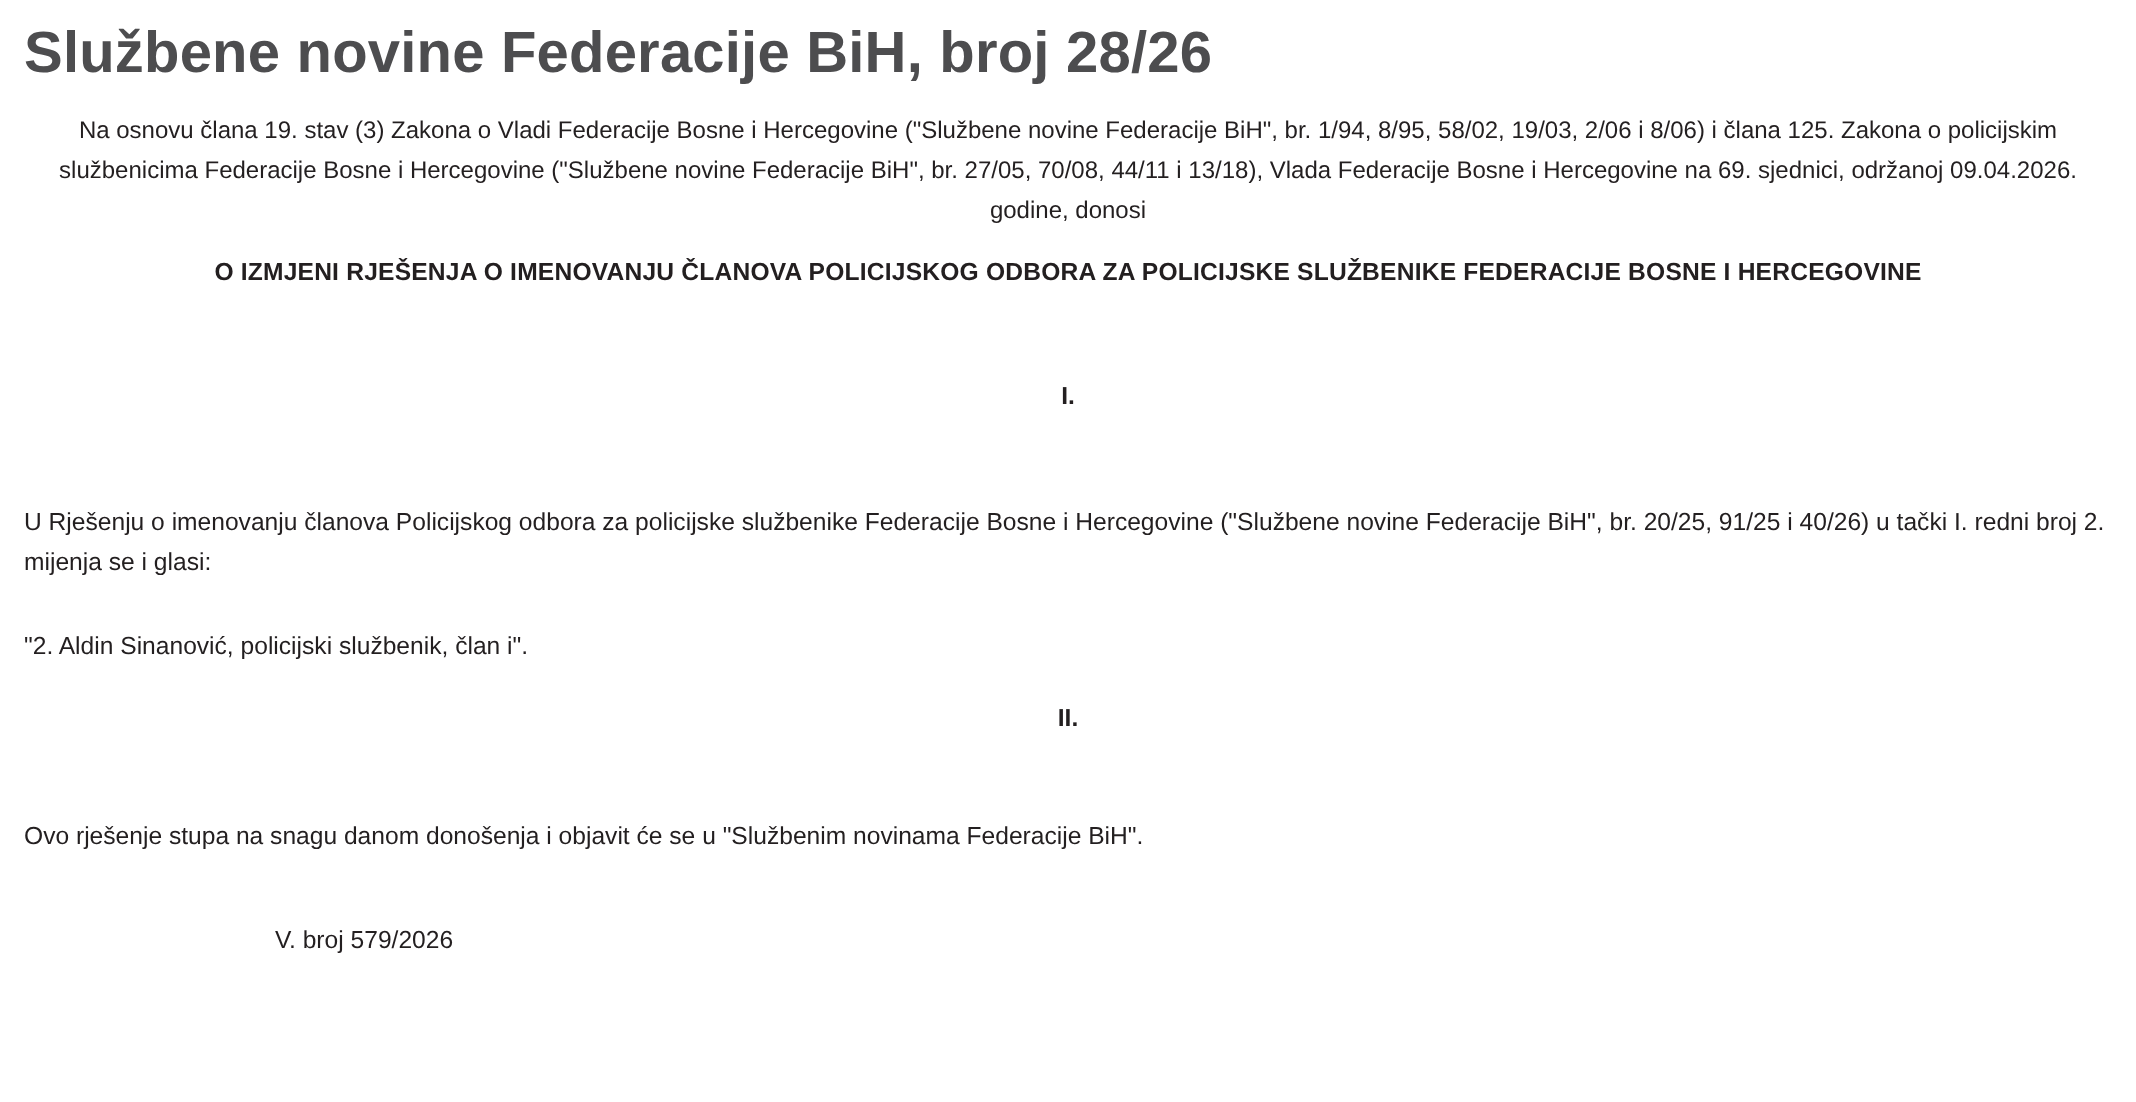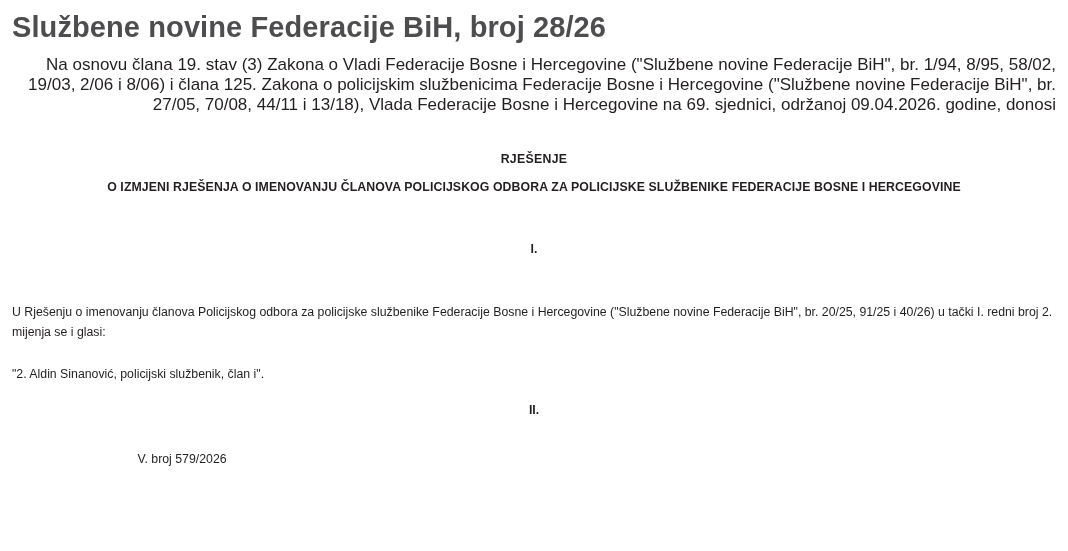--- a/index.html
+++ b/index.html
@@ -24,25 +24,25 @@
   .doc-title {
     font-size: 29px;
     font-weight: 700;
     color: #4d4d4f;
     letter-spacing: 0.1px;
     margin: 8px 0 0 0;
     padding: 0;
     line-height: 38px;
   }
   .intro {
-    font-size: 17px;
+    font-size: 12px;
     line-height: 20px;
     color: #231f20;
     margin-top: 9px;
-    text-align: right;
+    text-align: center;
   }
   .center {
     text-align: center;
   }
   .heading-rjesenje {
     font-size: 12.3px;
     font-weight: bold;
     letter-spacing: 0.3px;
     margin-top: 37px;
   }
@@ -94,32 +94,32 @@
 </style>
 </head>
 <body>
 
 <div class="page">
 
   <h1 class="doc-title">Službene novine Federacije BiH, broj 28/26</h1>
 
   <p class="intro">Na osnovu člana 19. stav (3) Zakona o Vladi Federacije Bosne i Hercegovine ("Službene novine Federacije BiH", br. 1/94, 8/95, 58/02, 19/03, 2/06 i 8/06) i člana 125. Zakona o policijskim službenicima Federacije Bosne i Hercegovine ("Službene novine Federacije BiH", br. 27/05, 70/08, 44/11 i 13/18), Vlada Federacije Bosne i Hercegovine na 69. sjednici, održanoj 09.04.2026. godine, donosi</p>
 
-  <p class="center heading-rjesenje">RJEŠENJE</p>
 
   <p class="center heading-sub">O IZMJENI RJEŠENJA O IMENOVANJU ČLANOVA POLICIJSKOG ODBORA ZA POLICIJSKE SLUŽBENIKE FEDERACIJE BOSNE I HERCEGOVINE</p>
 
   <p class="center section-num">I.</p>
 
   <p class="body-par">U Rješenju o imenovanju članova Policijskog odbora za policijske službenike Federacije Bosne i Hercegovine ("Službene novine Federacije BiH", br. 20/25, 91/25 i 40/26) u tački I. redni broj 2. mijenja se i glasi:</p>
 
   <p class="quote-par">"2. Aldin Sinanović, policijski službenik, član i".</p>
 
   <p class="center section-num-2">II.</p>
 
+  <p class="body-par-2">Ovo rješenje stupa na snagu danom donošenja i objavit će se u "Službenim novinama Federacije BiH".</p>
 
   <div class="footer">
     <div class="footer-left">
       <div>V. broj 579/2026</div>
 
     </div>
 
   </div>
 
 </div>

